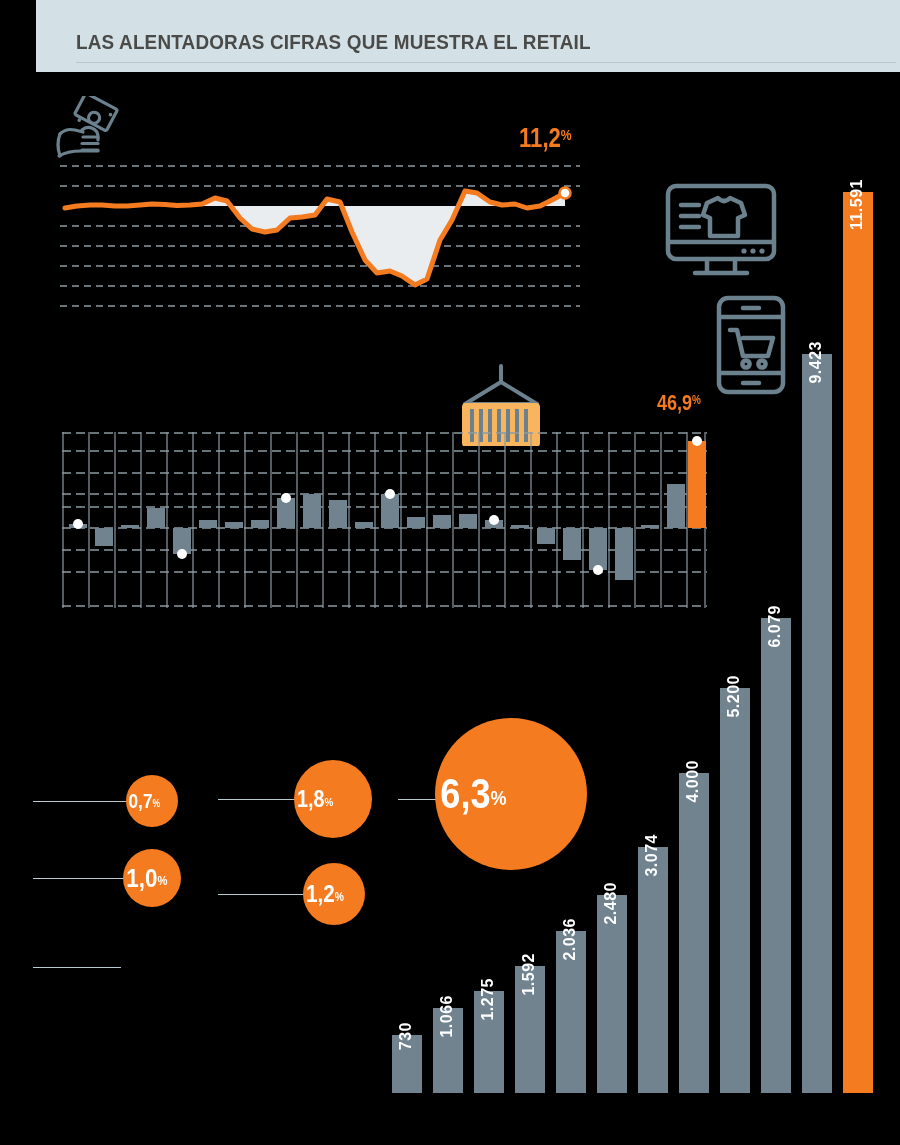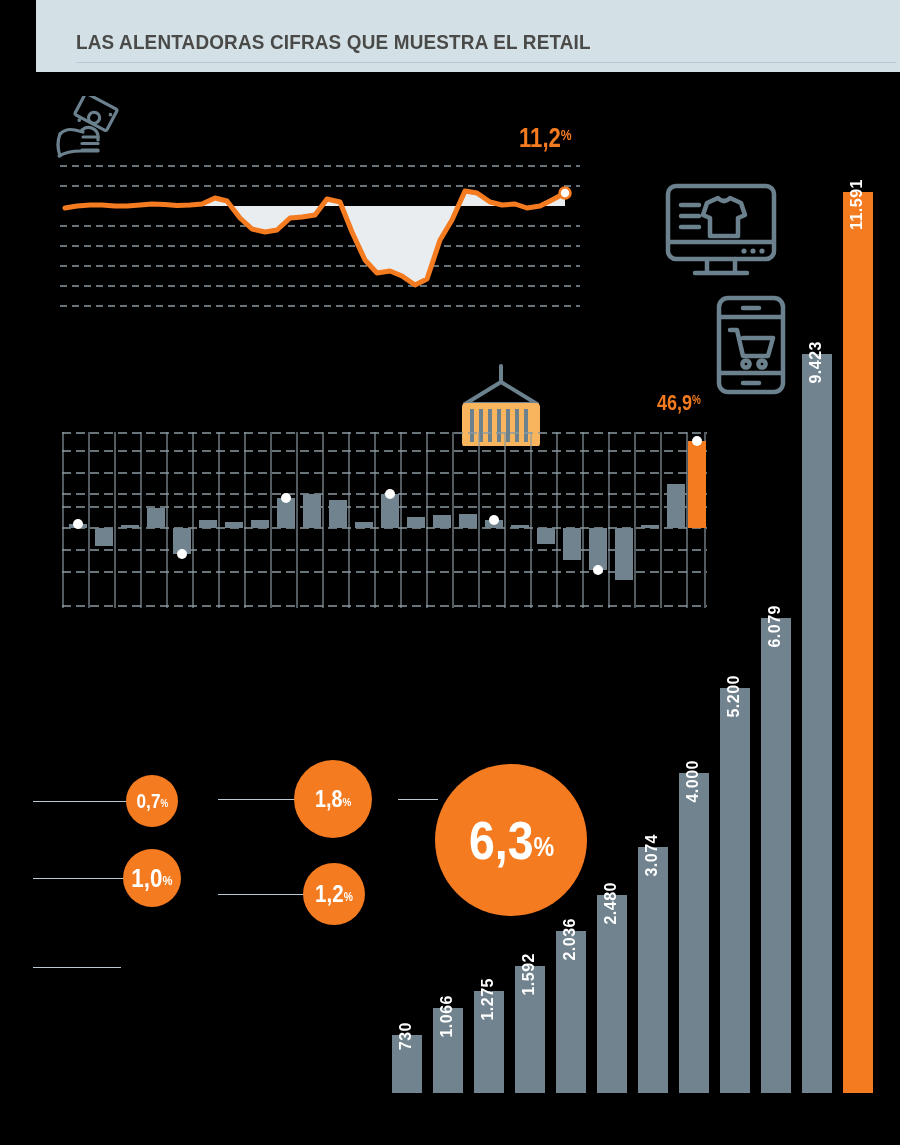--- a/index.html
+++ b/index.html
@@ -33,21 +33,21 @@
     position:absolute;color:#f47b20;font-weight:bold;
     white-space:nowrap;line-height:1;
   }
   .lbl-112{left:519px;top:125px;font-size:27px;transform:scaleX(0.82);transform-origin:left top;}
   .lbl-469{left:657px;top:392px;font-size:22px;transform:scaleX(0.82);transform-origin:left top;}
   .pct-sm{font-size:0.55em;vertical-align:0.5em;}
 
   
   .bubble{
     position:absolute;border-radius:50%;background:#f47b20;
-    display:flex;align-items:center;justify-content:center;
+    display:flex;align-items:center;justify-content:flex-start;
     color:#fff;font-weight:bold;line-height:1;
   }
   .bubble span{transform:scaleX(0.86);display:inline-block;}
   .bub-pct{font-size:0.5em;vertical-align:0.12em;letter-spacing:-0.5px;}
   .leader{position:absolute;height:1px;background:#b9c9d1;}
 
   
   .vlabel{
     position:absolute;color:#ffffff;font-weight:bold;
     writing-mode:vertical-rl;transform:rotate(180deg);
@@ -285,17 +285,17 @@
   </div>
   <div class="bubble" style="left:123px;top:849px;width:58px;height:58px;font-size:26px;">
     <span><b>1,0</b><i class="bub-pct" style="font-style:normal">%</i></span>
   </div>
   <div class="bubble" style="left:294px;top:760px;width:78px;height:78px;font-size:23px;">
     <span><b>1,8</b><i class="bub-pct" style="font-style:normal">%</i></span>
   </div>
   <div class="bubble" style="left:303px;top:863px;width:62px;height:62px;font-size:24px;">
     <span><b>1,2</b><i class="bub-pct" style="font-style:normal">%</i></span>
   </div>
-  <div class="bubble" style="left:435px;top:764px;width:152px;height:152px;font-size:54px;">
+  <div class="bubble" style="left:435px;top:718px;width:152px;height:152px;font-size:42px;">
     <span><b>6,3</b><i class="bub-pct" style="font-style:normal">%</i></span>
   </div>
 
 </div>
 
 </body></html>

